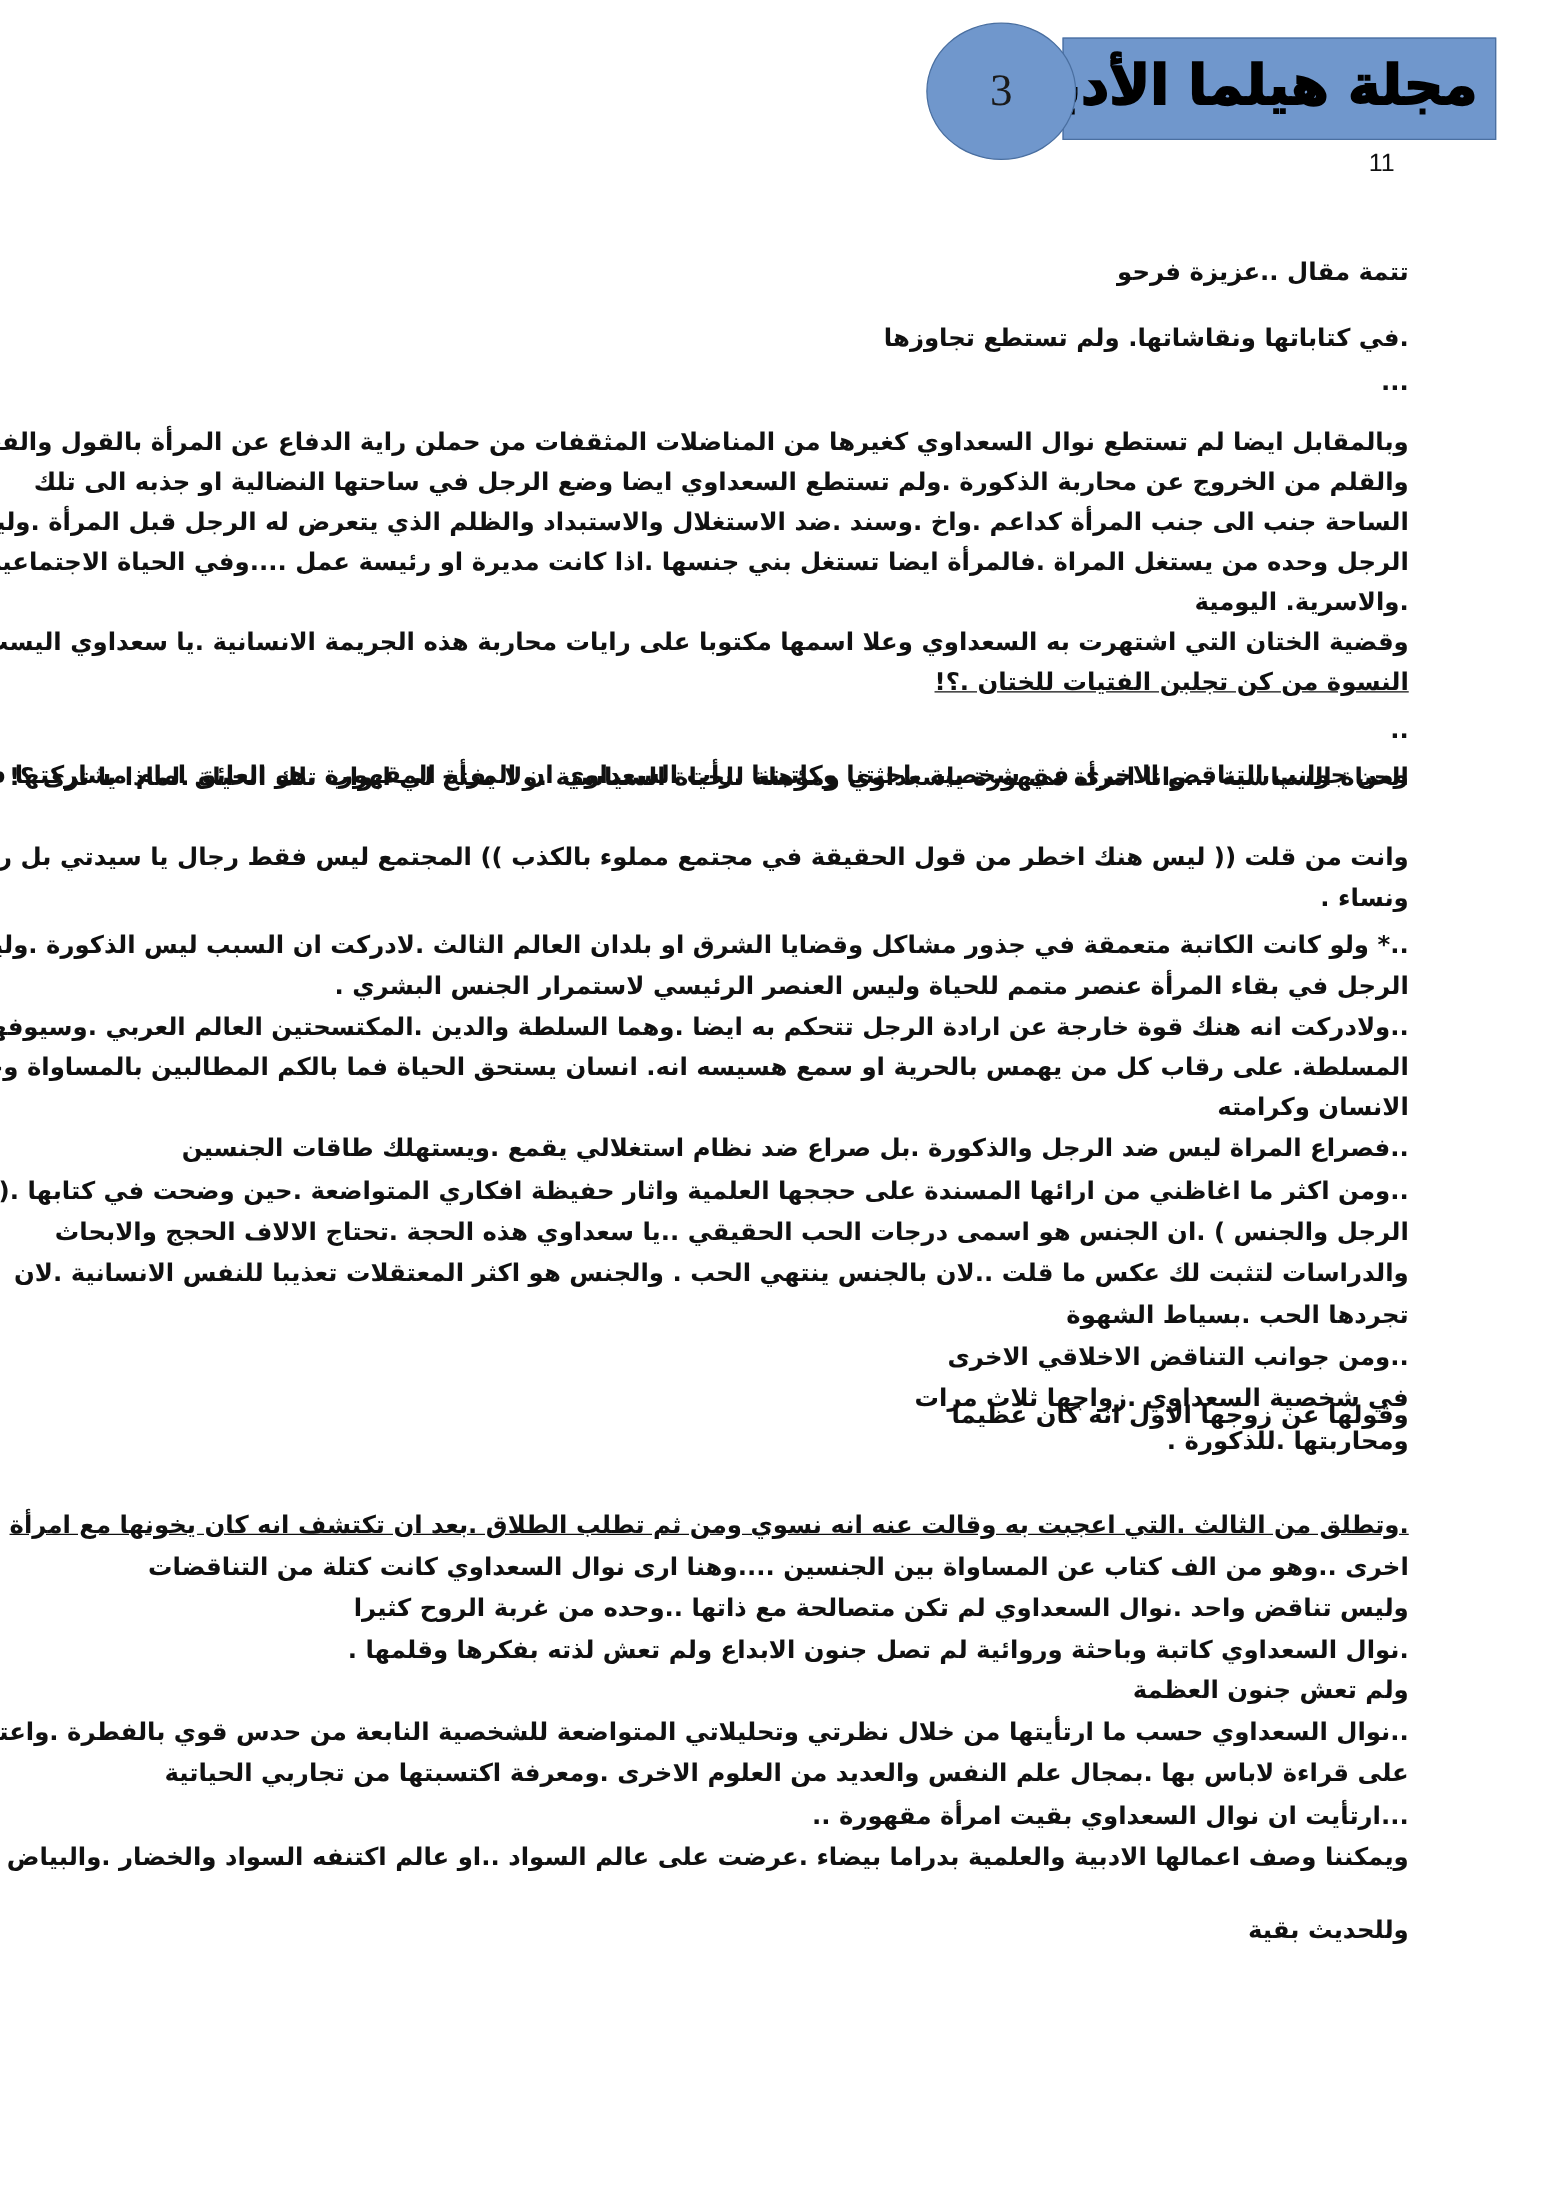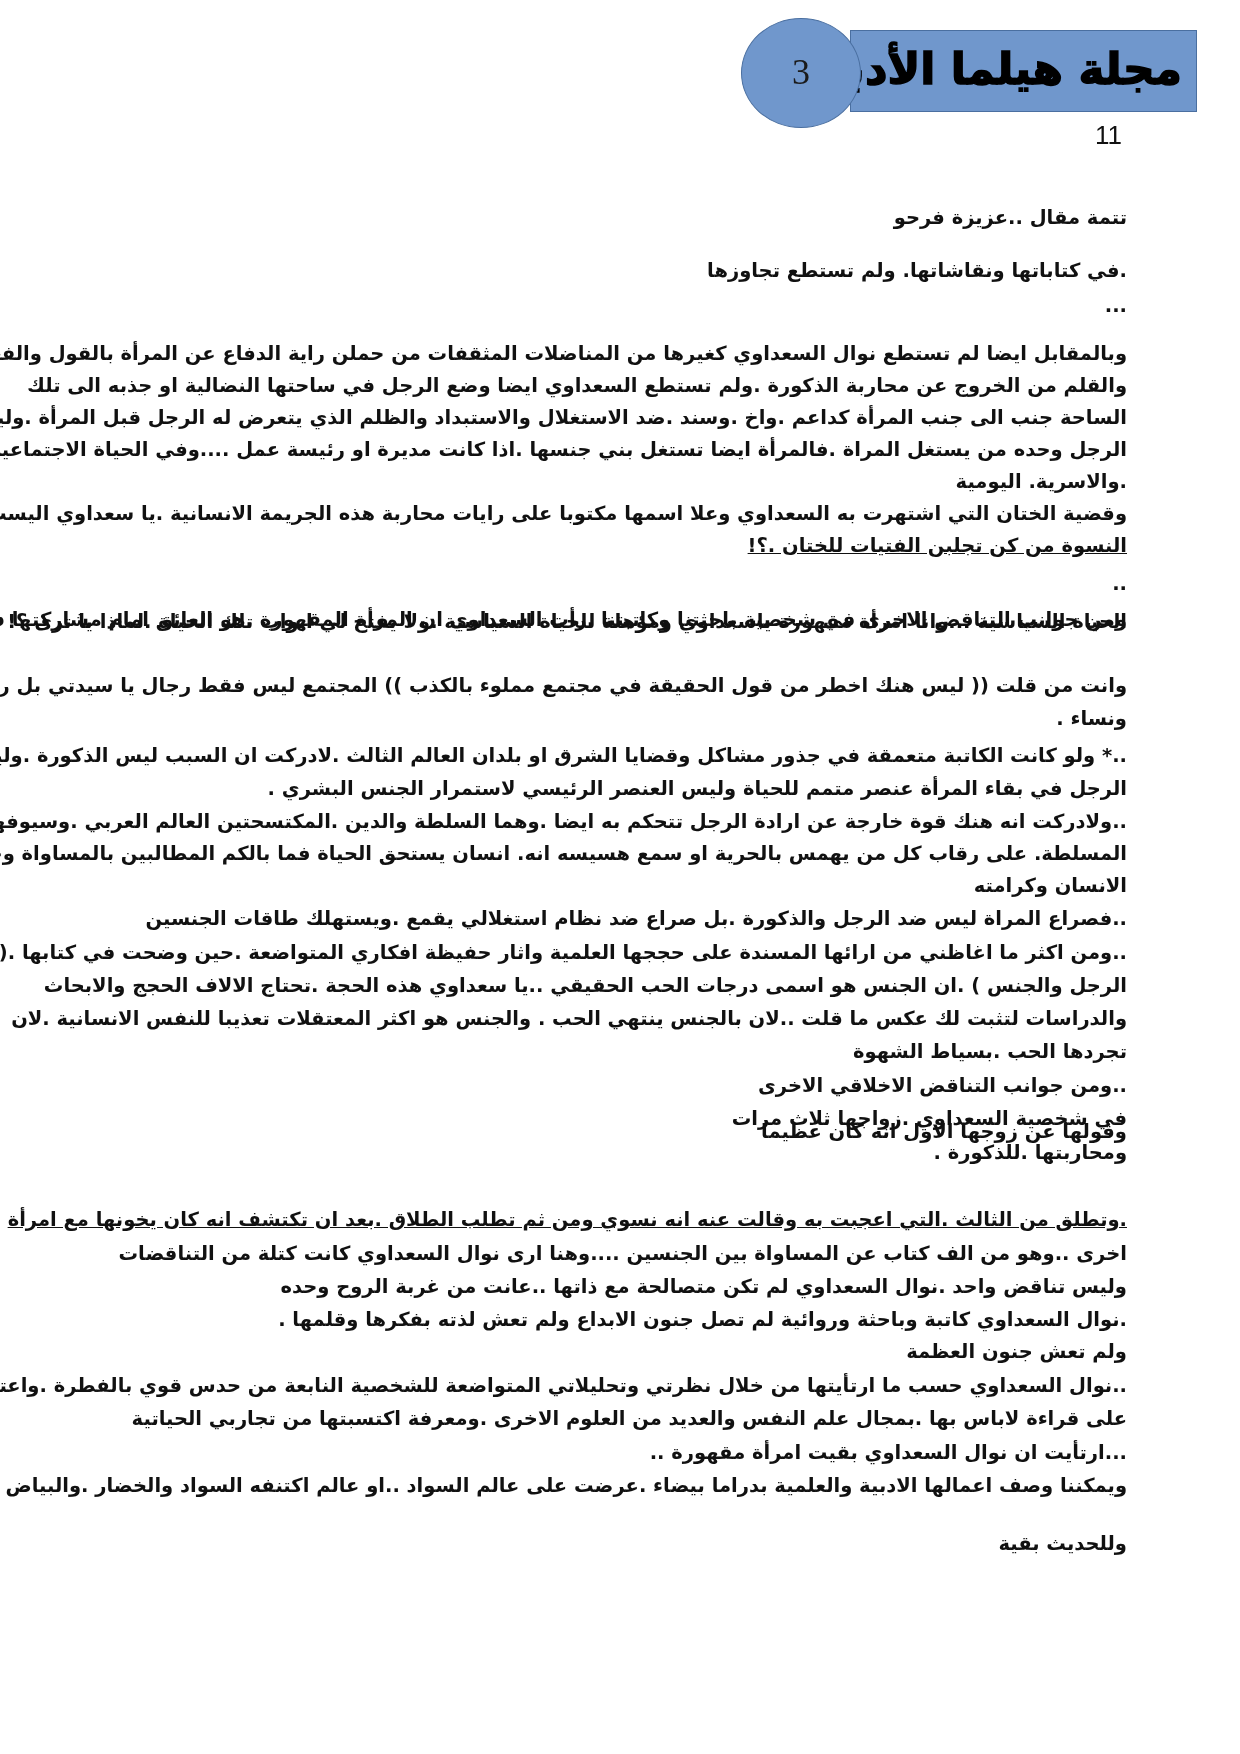--- a/index.html
+++ b/index.html
@@ -20,21 +20,21 @@
     .circle {
       position: absolute; left: 741px; top: 18px; width: 120px; height: 110px;
       border-radius: 50%; background: #7097cc; border: 1px solid #4a6fa0; box-sizing: border-box;
     }
     .issue-num {
       position: absolute; left: 0; right: 0; top: 32px; text-align: center;
       font-family: "Liberation Serif", serif; font-size: 36px; color: #1a1a1a;
     }
     .page-num {
       position: absolute; left: 1095px; top: 120px;
-      font-family: "Liberation Sans", sans-serif; font-size: 26px; color: #111;
+      font-family: "Liberation Sans", sans-serif; font-size: 20px; color: #111;
     }
 
     .body-text {
       position: absolute; left: 122px; width: 1005px; top: 0;
       direction: rtl; text-align: right;
       font-family: "DejaVu Sans", sans-serif; font-weight: bold;
       font-size: 19.5px; color: #111; line-height: 31px;
     }
     .line { position: absolute; right: 0; white-space: nowrap; direction: rtl; }
     .line.justify { left: 0; text-align: justify; text-align-last: justify; }
@@ -79,21 +79,21 @@
       <div class="line justify" style="top: 937px;">..ومن اكثر ما اغاظني من ارائها المسندة على حججها العلمية واثار حفيظة افكاري المتواضعة .حين وضحت في كتابها .(</div>
       <div class="line justify" style="top: 970px;">الرجل والجنس ) .ان الجنس هو اسمى درجات الحب الحقيقي ..يا سعداوي هذه الحجة .تحتاج الالاف الحجج والابحاث</div>
       <div class="line justify" style="top: 1003px;">والدراسات لتثبت لك عكس ما قلت ..لان بالجنس ينتهي الحب . والجنس هو اكثر المعتقلات تعذيبا للنفس الانسانية .لان</div>
       <div class="line" style="top: 1036px;">تجردها الحب .بسياط الشهوة</div>
       <div class="line" style="top: 1070px;">..ومن جوانب التناقض الاخلاقي الاخرى</div>
       <div class="line" style="top: 1103px;">في شخصية السعداوي .زواجها ثلاث مرات</div>
       <div class="line" style="top: 1137px;">ومحاربتها .للذكورة .</div>
       <div class="line" style="top: 1116px;">وقولها عن زوجها الاول انه كان عظيما</div>
       <div class="line justify" style="top: 1204px; text-decoration: underline;">.وتطلق من الثالث .التي اعجبت به وقالت عنه انه نسوي ومن ثم تطلب الطلاق .بعد ان تكتشف انه كان يخونها مع امرأة</div>
       <div class="line" style="top: 1238px;">اخرى ..وهو من الف كتاب عن المساواة بين الجنسين ....وهنا ارى نوال السعداوي كانت كتلة من التناقضات</div>
-      <div class="line" style="top: 1271px;">وليس تناقض واحد .نوال السعداوي لم تكن متصالحة مع ذاتها ..عانت من غربة الروح وحده</div>
+      <div class="line" style="top: 1271px;">وليس تناقض واحد .نوال السعداوي لم تكن متصالحة مع ذاتها ..وحده من غربة الروح كثيرا</div>
       <div class="line" style="top: 1304px;">.نوال السعداوي كاتبة وباحثة وروائية لم تصل جنون الابداع ولم تعش لذته بفكرها وقلمها .</div>
       <div class="line" style="top: 1336px;">ولم تعش جنون العظمة</div>
       <div class="line justify" style="top: 1370px;">..نوال السعداوي حسب ما ارتأيتها من خلال نظرتي وتحليلاتي المتواضعة للشخصية النابعة من حدس قوي بالفطرة .واعتمادا</div>
       <div class="line" style="top: 1403px;">على قراءة لاباس بها .بمجال علم النفس والعديد من العلوم الاخرى .ومعرفة اكتسبتها من تجاربي الحياتية</div>
       <div class="line" style="top: 1437px;">...ارتأيت ان نوال السعداوي بقيت امرأة مقهورة ..</div>
       <div class="line justify" style="top: 1470px;">ويمكننا وصف اعمالها الادبية والعلمية بدراما بيضاء .عرضت على عالم السواد ..او عالم اكتنفه السواد والخضار .والبياض</div>
       <div class="line" style="top: 1528px;">وللحديث بقية</div>
     </div>
 
 </div>

